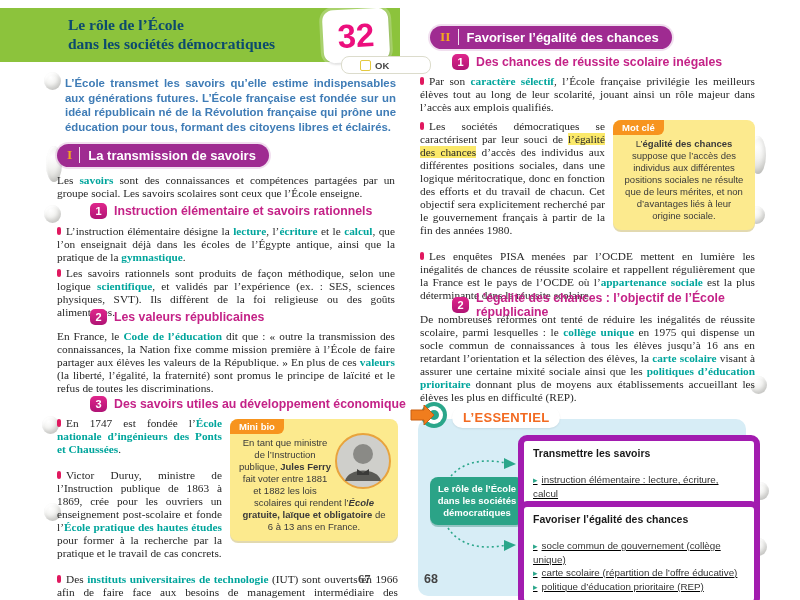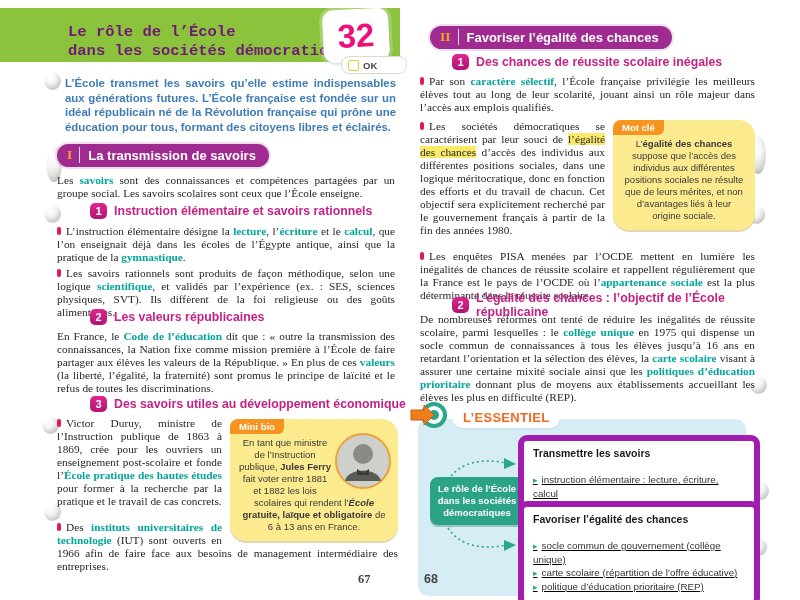--- a/index.html
+++ b/index.html
@@ -7,28 +7,28 @@
        font-family:"Liberation Serif", serif;}
   .abs{position:absolute;}
 
   
   .hole{position:absolute;border-radius:50%;
     background:radial-gradient(circle at 38% 30%, #ffffff 0%, #f3f3f1 40%, #e0e0dd 72%, #cfcfcb 100%);
     box-shadow: inset -2px -3px 4px rgba(0,0,0,.10), inset 1px 2px 2px rgba(255,255,255,.95);}
 
   
   .band{left:0;top:8px;width:400px;height:54px;background:#8cc33c;}
-  .band-title{padding:7px 0 0 68px;color:#701a75;font-weight:bold;font-size:15.5px;line-height:19px;
-    font-family:Liberation Mono, monospace;margin-top:8px;}
+  .band-title{padding:7px 0 0 68px;color:#0c4a6e;font-weight:bold;font-size:15.5px;line-height:19px;
+    font-family:Liberation Serif, serif;}
   .badge32{left:323px;top:9px;width:66px;height:53px;background:#fff;border-radius:11px;
     transform:rotate(-3deg);display:flex;align-items:center;justify-content:center;
     box-shadow:0 0 0 3px rgba(255,255,255,.25), 1px 2px 2px rgba(0,0,0,.15);}
   .badge32 span{color:#ec0f7d;font-weight:bold;font-size:33px;font-family:"Liberation Sans", sans-serif;}
   .ok-tag{left:341px;top:56px;width:52px;height:16px;background:#fff;border:1px solid #dcdccc;
-    border-radius:8px;display:flex;align-items:center;gap:4px;padding:0 6px;}
+    border-radius:8px;display:flex;align-items:center;gap:4px;padding:0 18px;}
   .ok-box{width:9px;height:9px;background:#fff;border:1.5px solid #e4c93f;border-radius:2px;display:inline-block;}
   .ok-lbl{font:bold 9.5px "Liberation Sans", sans-serif;color:#444;}
 
   .intro{left:65px;top:76px;width:331px;margin:0;color:#3f7cb6;font-weight:bold;
     font-family:"Liberation Sans", sans-serif;font-size:11.4px;line-height:14.5px;text-align:justify;}
 
   
   .sec-pill{display:inline-flex;align-items:center;background:#9f2b91;border-radius:15px;
     padding:3px 13px 4px 10px;box-shadow:0 0 0 2px rgba(159,43,145,.15);}
   .sec-num{color:#f2a71f;font-weight:bold;font-size:13.5px;padding-right:7px;margin-right:8px;
@@ -44,21 +44,21 @@
   .bullet::before{content:"";display:inline-block;width:4px;height:8px;background:#e0195f;
     border-radius:2px;margin-right:5px;}
   .stack .body-p + .body-p{margin-top:13px;}
 
   .seg-kw{color:#00a59c;font-weight:bold;}
   .seg-hl{background:#fbe96a;}
   .seg-b{font-weight:bold;}
   .seg-bi{font-weight:bold;font-style:italic;}
 
   
-  .ybox{float:right;background:#fcea8e;border-radius:16px;position:relative;
+  .ybox{float:right;background:#fcea8e;border-radius:8px;position:relative;
     padding:18px 9px 8px 9px;box-shadow:0 2px 0 rgba(190,170,80,.45);}
   .minibio{width:150px;margin:2px 0 4px 8px;}
   .motcle{width:124px;margin:0 0 4px 8px;}
   .box-tab{position:absolute;top:0;left:0;background:#f7941e;color:#fff;
     font:bold 9.5px "Liberation Sans", sans-serif;padding:2px 9px;border-radius:8px 0 6px 0;}
   .small-p{margin:0;font-family:"Liberation Sans", sans-serif;font-size:9.5px;line-height:12px;
     color:#3a3a3a;text-align:center;}
   .mb-photo{float:right;width:56px;height:56px;margin:-4px -2px 3px 4px;}
 
   .pagenum{font:bold 12.5px "Liberation Sans", sans-serif;color:#444;}
@@ -141,20 +141,21 @@
       <span class="mb-photo">
         <svg width="56" height="56" viewBox="0 0 56 56">
           <circle cx="28" cy="28" r="27" fill="#cfcfcb" stroke="#e8a33d" stroke-width="2"></circle>
           <circle cx="28" cy="21" r="10" fill="#8a8a86"></circle>
           <path d="M10 48 C13 34 43 34 46 48 Z" fill="#5a5a56"></path>
           <path d="M22 36 L28 40 L34 36 L34 42 L22 42 Z" fill="#3a3a38"></path>
         </svg>
       </span>
       <p class="small-p"><span>En tant que ministre de l’Instruction publique, </span><span class="seg-b">Jules Ferry</span><span> fait voter entre 1881 et 1882 les lois scolaires qui rendent l’</span><span class="seg-bi">École</span><span> </span><span class="seg-b">gratuite, laïque et obligatoire</span><span> de 6 à 13 ans en France.</span></p>
     </div>
+    <p class="body-p bullet"><span>En 1747 est fondée l’</span><span class="seg-kw">École nationale d’ingénieurs des Ponts et Chaussées</span><span>.</span></p>
     <p class="body-p bullet"><span>Victor Duruy, ministre de l’Instruction publique de 1863 à 1869, crée pour les ouvriers un enseignement post-scolaire et fonde l’</span><span class="seg-kw">École pratique des hautes études</span><span> pour former à la recherche par la pratique et le travail de cas concrets.</span></p>
     <p class="body-p bullet"><span>Des </span><span class="seg-kw">instituts universitaires de technologie</span><span> (IUT) sont ouverts en 1966 afin de faire face aux besoins de management intermédiaire des entreprises.</span></p>
   </div>
 
   <div class="pagenum abs" style="left:358px;top:572px;font-family:Liberation Serif, serif;">67</div>
 
   <div class="sec-pill abs" style="left:430px;top:26px;">
     <span class="sec-num">II</span>
     <span class="sec-title">Favoriser l’égalité des chances</span>
   </div>

